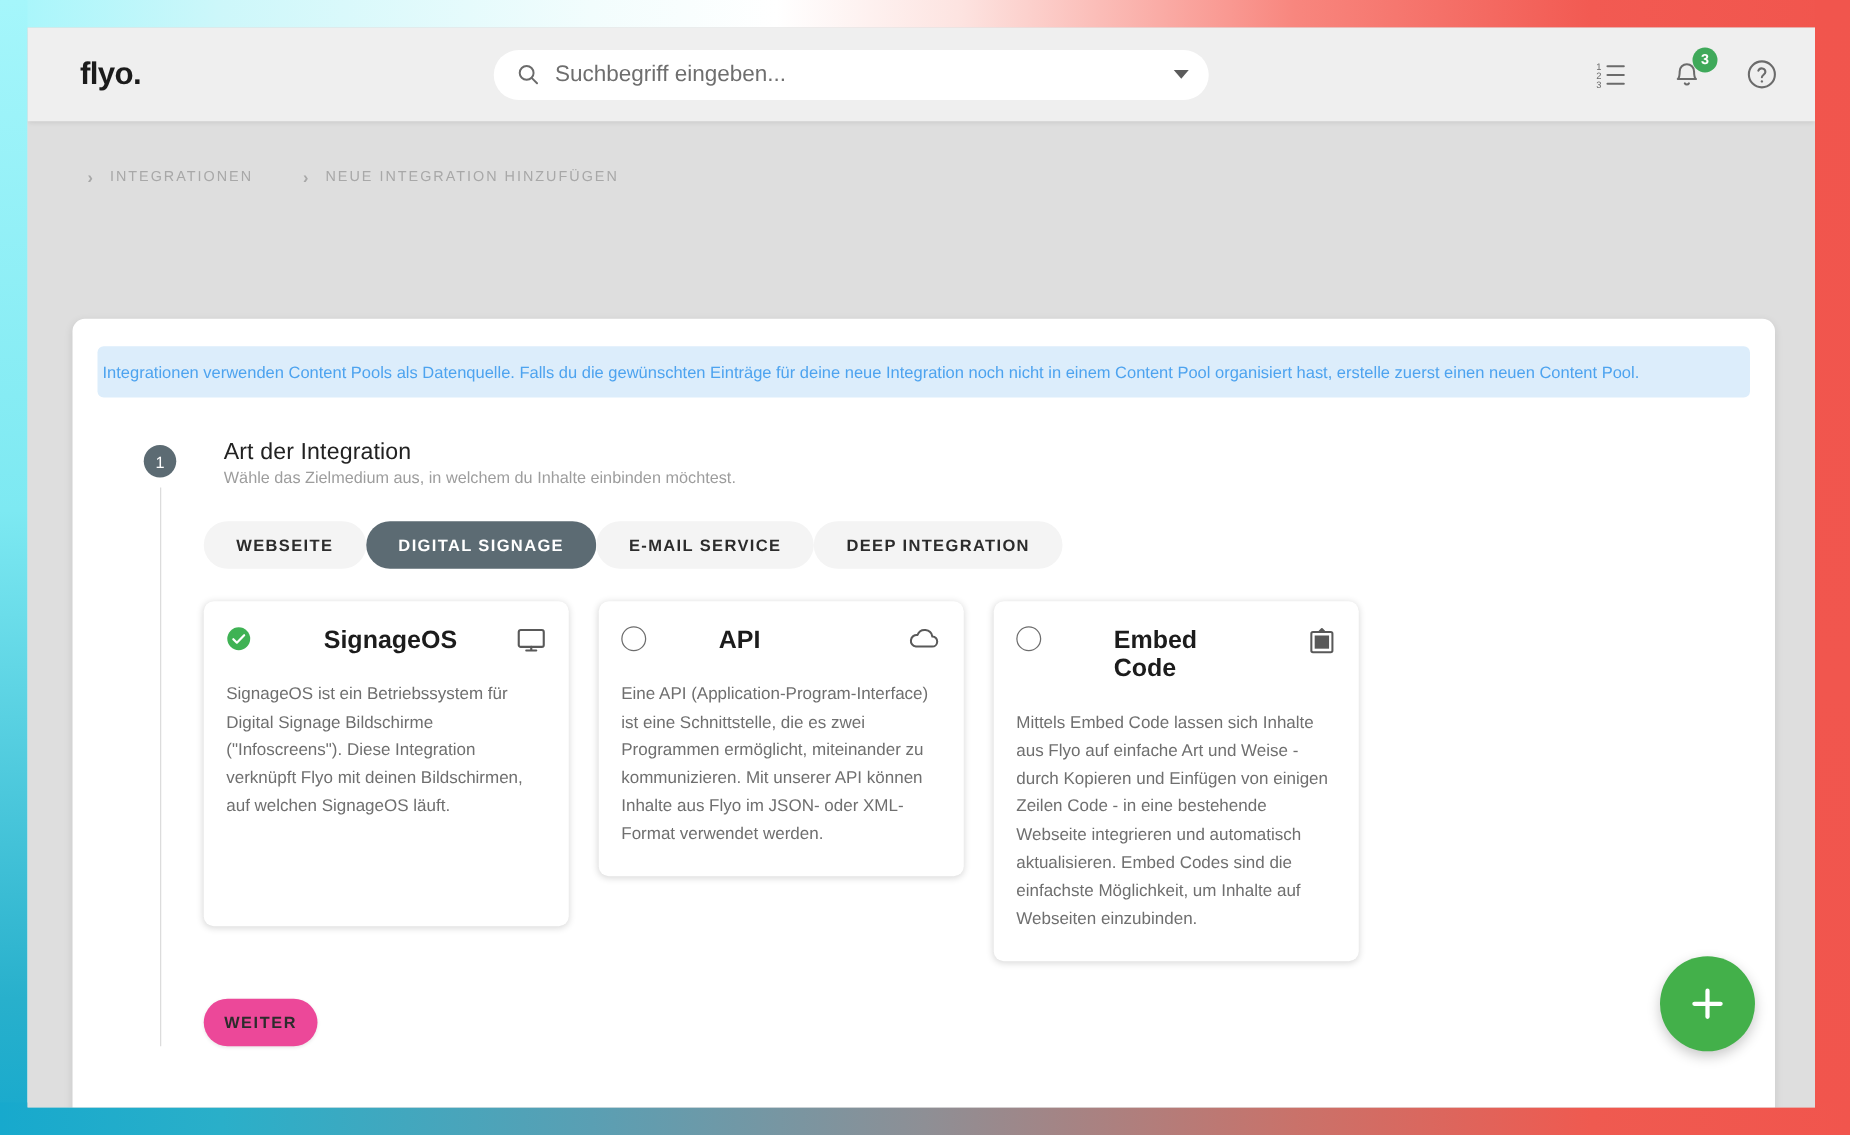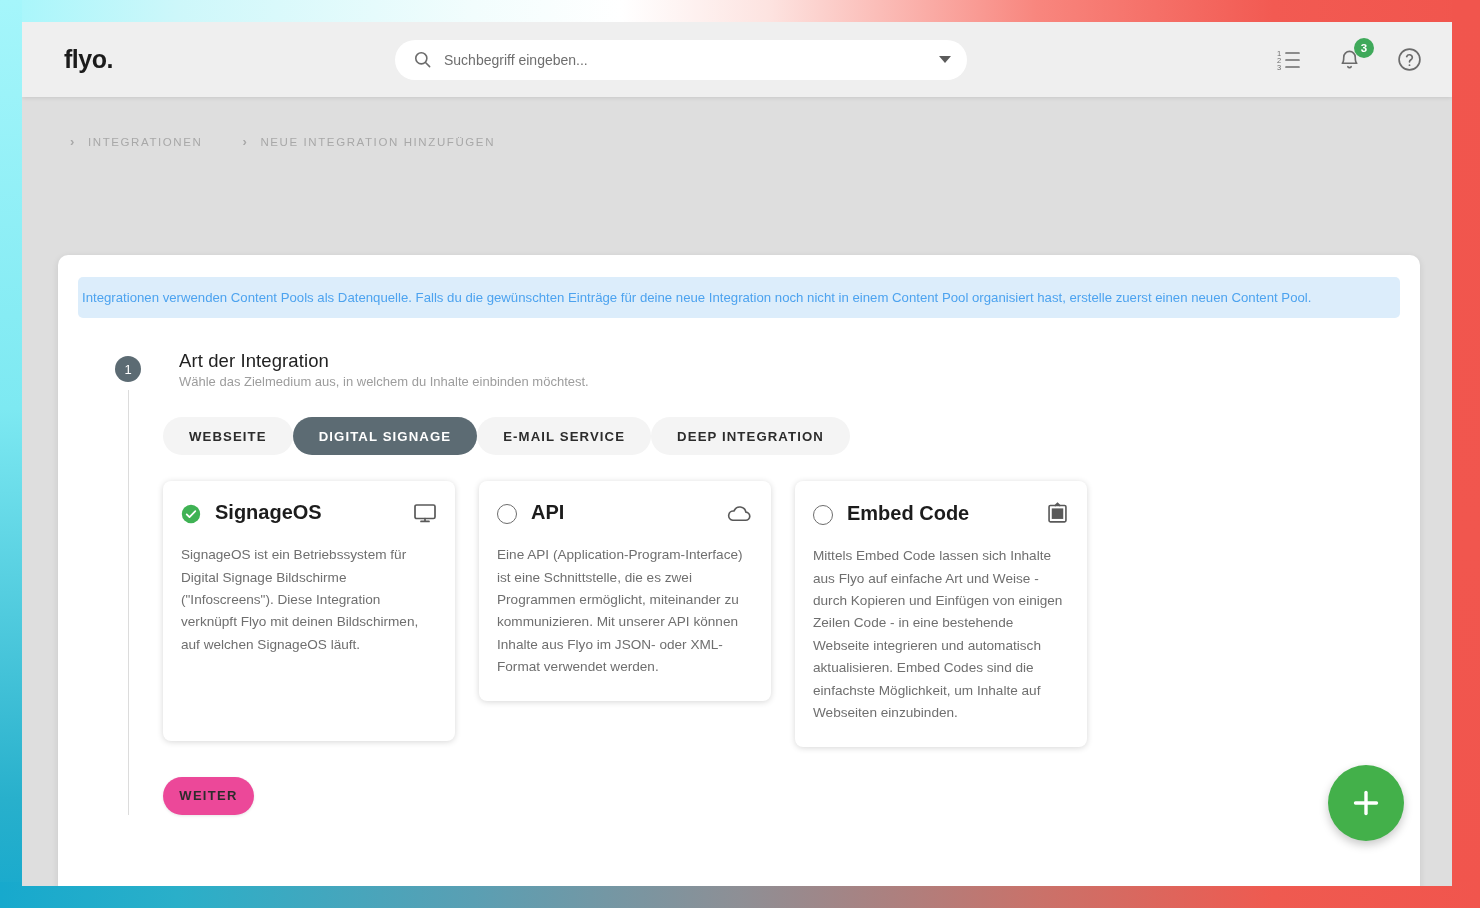--- a/index.html
+++ b/index.html
@@ -70,21 +70,21 @@
     border-radius: 22px;
     display: flex;
     align-items: center;
     padding: 0 16px 0 18px;
   }
   #searchwrap .mag { flex: 0 0 auto; margin-right: 12px; display:flex; }
   #search-input {
     flex: 1 1 auto;
     border: none; outline: none; background: transparent;
     font-family: "Liberation Sans", sans-serif;
-    font-size: 14px;
+    font-size: 18px;
     color: #c2410c;
   }
   #search-input::placeholder { color: #6e6e6e; }
   .caret-down {
     width: 0; height: 0;
     border-left: 6px solid transparent;
     border-right: 6px solid transparent;
     border-top: 7px solid #5b5b5b;
     margin-left: 8px;
     cursor: pointer;
@@ -211,21 +211,21 @@
   #cards { display: flex; gap: 24px; margin-top: 26px; align-items: flex-start; }
   .optcard {
     width: 292px;
     background: #ffffff;
     border-radius: 8px;
     box-shadow: 0 1px 6px rgba(0,0,0,0.16);
     padding: 20px 18px 22px 18px;
     cursor: pointer;
   }
   .optcard.selected { min-height: 260px; }
-  .optcard-head { display: flex; align-items: flex-end; }
+  .optcard-head { display: flex; align-items: flex-start; gap: 44px; }
   .radio {
     width: 20px; height: 20px; border-radius: 50%;
     border: 1.6px solid #6d6d6d;
     flex: 0 0 auto;
   }
   .radio.checked { border: none; }
   .opt-title { margin-left: 14px; font-size: 20px; font-weight: bold; color: #1c1c1c; }
   .opt-icon { margin-left: auto; display: flex; align-items: center; }
   .opt-desc {
     margin-top: 20px;

